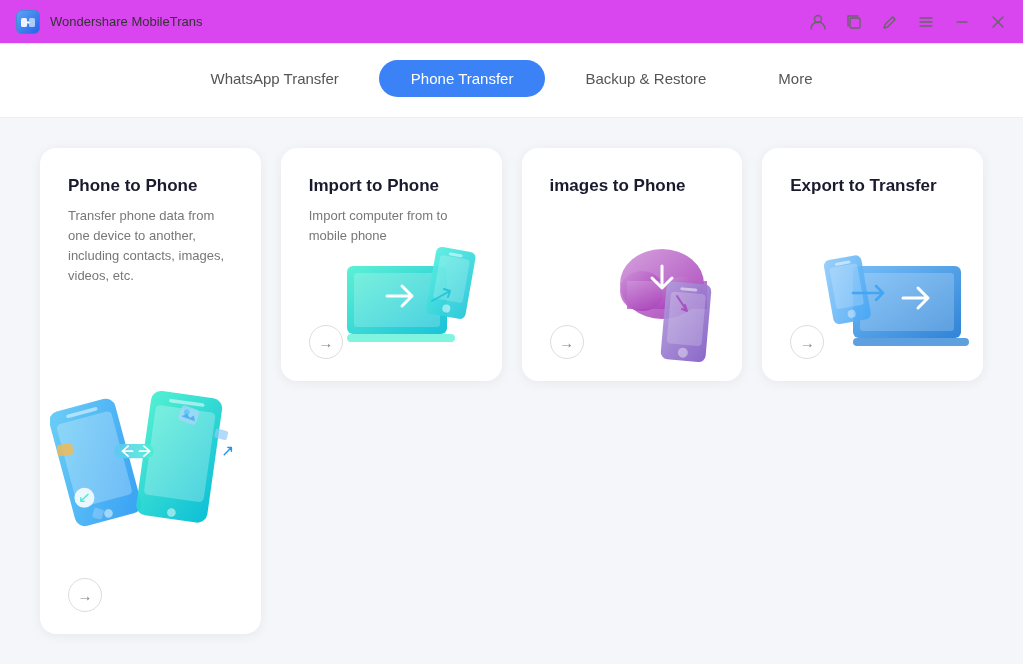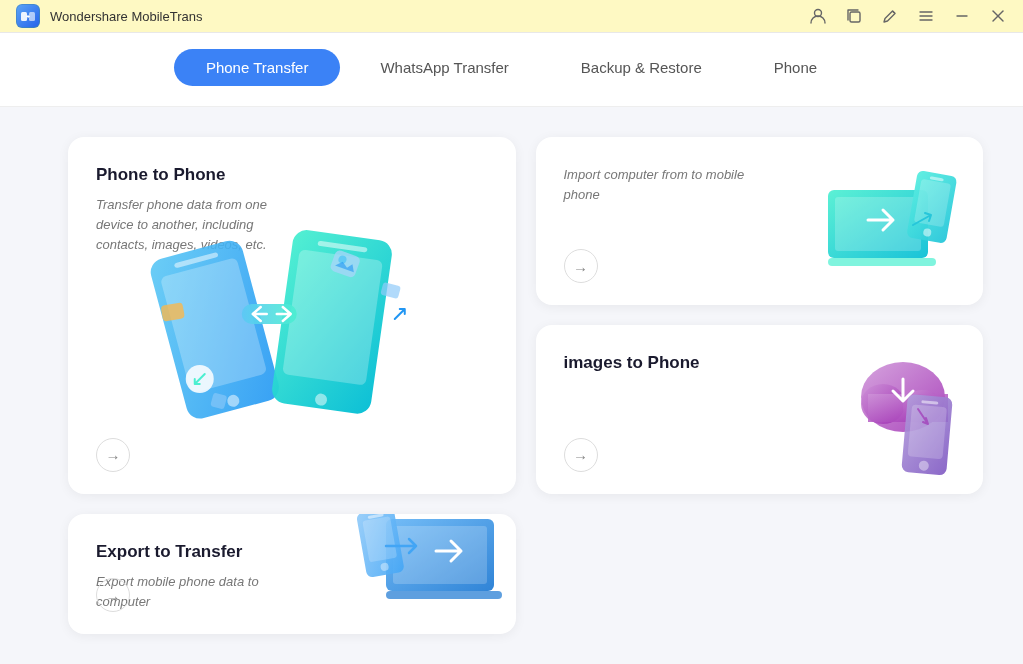--- a/index.html
+++ b/index.html
@@ -11,23 +11,23 @@
       overflow: hidden;
       display: flex;
       flex-direction: column;
     }
 
     
     .title-bar {
       display: flex;
       align-items: center;
       justify-content: space-between;
-      background: #fef9c3;
+      background: #d946ef;
       padding: 0 16px;
-      height: 33px;
+      height: 44px;
       border-bottom: 1px solid #e8e8e8;
       -webkit-app-region: drag;
     }
     .title-bar-left {
       display: flex;
       align-items: center;
       gap: 10px;
     }
     .app-icon {
       width: 24px;
@@ -81,25 +81,24 @@
     .nav-pill.active {
       background: #3b82f6;
       color: white;
     }
 
     
     .main-content {
       flex: 1;
       padding: 30px 40px;
       display: grid;
-      grid-template-columns: 1fr 1fr;
+      grid-template-columns: 1fr 1fr 1fr 1fr;
       grid-template-rows: 1fr 1fr;
       gap: 20px;
       overflow: hidden;
-      margin-left: 28px;
     }
 
     
     .card {
       background: #ffffff;
       border-radius: 16px;
       padding: 28px 28px 22px;
       position: relative;
       overflow: hidden;
       box-shadow: 0 2px 12px rgba(0,0,0,0.06);
@@ -116,21 +115,20 @@
       font-size: 17px;
       font-weight: 700;
       color: #1a1a2e;
       margin-bottom: 10px;
     }
     .card-desc {
       font-size: 13px;
       color: #777;
       line-height: 1.55;
       max-width: 200px;
-      font-style: italic;
     }
     .card-arrow {
       position: absolute;
       bottom: 22px;
       left: 28px;
       width: 34px;
       height: 34px;
       border-radius: 50%;
       border: 1.5px solid #ddd;
       display: flex;
@@ -228,24 +226,24 @@
     <span title="Close">
       <svg width="18" height="18" viewBox="0 0 18 18" fill="none">
           <line x1="4" y1="4" x2="14" y2="14" stroke="#666" stroke-width="1.4" stroke-linecap="round"></line>
           <line x1="14" y1="4" x2="4" y2="14" stroke="#666" stroke-width="1.4" stroke-linecap="round"></line>
         </svg>
     </span>
   </div>
 </div>
 
 <div class="nav-bar">
+  <button class="nav-pill">WhatsApp Transfer</button>
   <button class="nav-pill active">Phone Transfer</button>
-  <button class="nav-pill">WhatsApp Transfer</button>
   <button class="nav-pill">Backup &amp; Restore</button>
-  <button class="nav-pill">Phone</button>
+  <button class="nav-pill">More</button>
 </div>
 
 <div class="main-content">
 
   <div class="card card-large">
     <div class="card-title">Phone to Phone</div>
     <div class="card-desc">Transfer phone data from one device to another, including contacts, images, videos, etc.</div>
 
     <div class="illus-phonetophone">
       <svg width="100%" height="100%" viewBox="0 0 280 240" xmlns="http://www.w3.org/2000/svg">
@@ -303,20 +301,21 @@
         <g transform="translate(48, 195)">
           <circle r="14" fill="white" opacity="0.85"></circle>
           <path d="M5 -5 L-5 5 M0 5 L-5 5 L-5 0" stroke="#4aefd0" stroke-width="2" stroke-linecap="round" stroke-linejoin="round" fill="none"></path>
         </g>
       </svg>
     </div>
     <div class="card-arrow">→</div>
   </div>
 
   <div class="card">
+    <div class="card-title">Import to Phone</div>
     <div class="card-desc">Import computer from to mobile phone</div>
 
     <div class="illus-import">
       <svg width="160" height="130" viewBox="0 0 160 130" xmlns="http://www.w3.org/2000/svg">
         <defs>
           <linearGradient id="laptopGrad" x1="0" y1="0" x2="1" y2="1">
             <stop offset="0%" stop-color="#4aefd0"></stop>
             <stop offset="100%" stop-color="#00bcd4"></stop>
           </linearGradient>
           <linearGradient id="phone3Grad" x1="0" y1="0" x2="1" y2="1">
@@ -383,21 +382,20 @@
         <g transform="translate(110, 60)">
           <path d="M-5 -5 L5 10 M0 8 L5 10 L3 4" stroke="#9c27b0" stroke-width="2" stroke-linecap="round" stroke-linejoin="round" fill="none" opacity="0.6"></path>
         </g>
       </svg>
     </div>
     <div class="card-arrow">→</div>
   </div>
 
   <div class="card">
     <div class="card-title">Export to Transfer</div>
-    <div class="card-desc">Export mobile phone data to computer</div>
 
     <div class="illus-export">
       <svg width="160" height="130" viewBox="0 0 160 130" xmlns="http://www.w3.org/2000/svg">
         <defs>
           <linearGradient id="laptop2Grad" x1="0" y1="0" x2="1" y2="1">
             <stop offset="0%" stop-color="#64b5f6"></stop>
             <stop offset="100%" stop-color="#1976d2"></stop>
           </linearGradient>
           <linearGradient id="phone5Grad" x1="0" y1="0" x2="1" y2="1">
             <stop offset="0%" stop-color="#90caf9"></stop>

